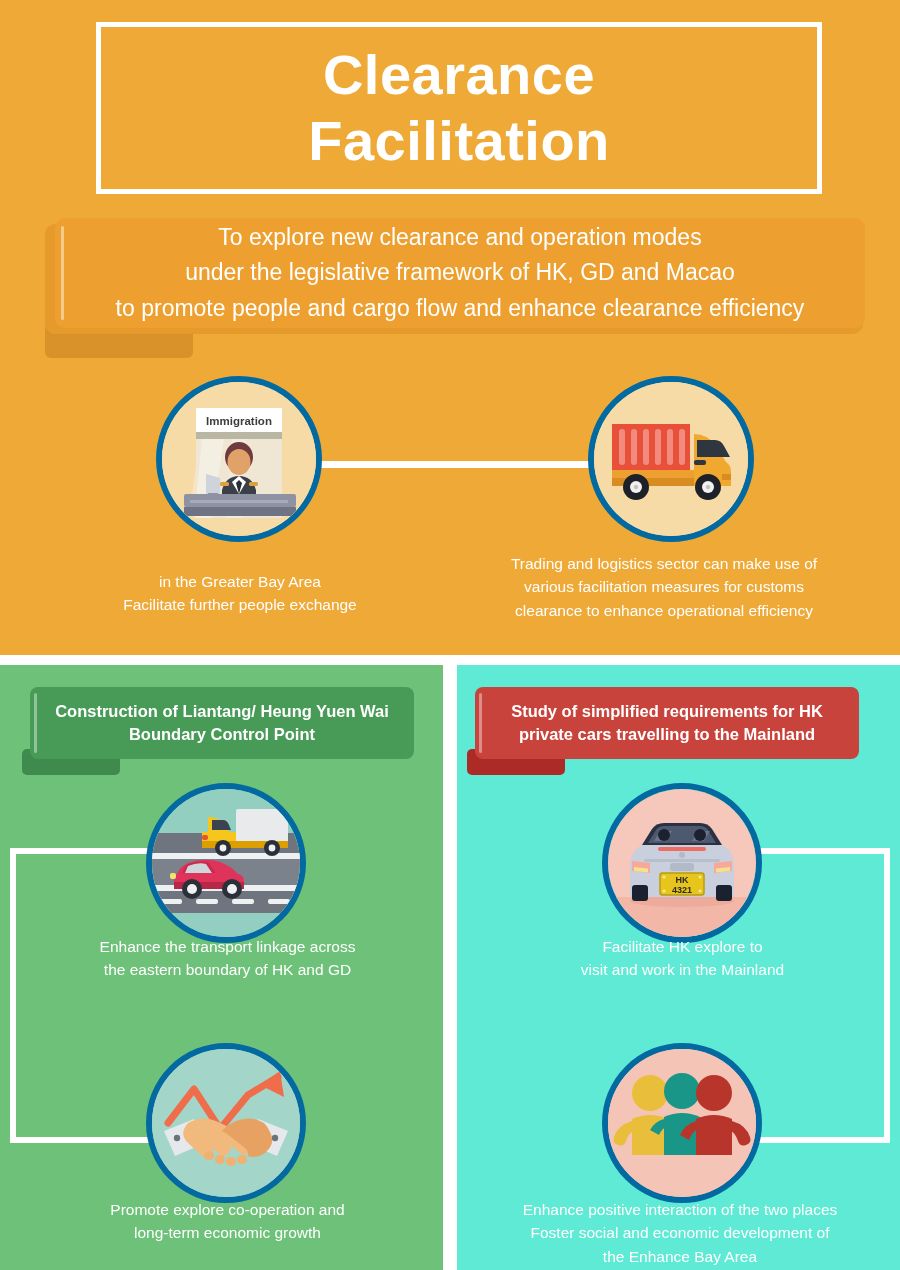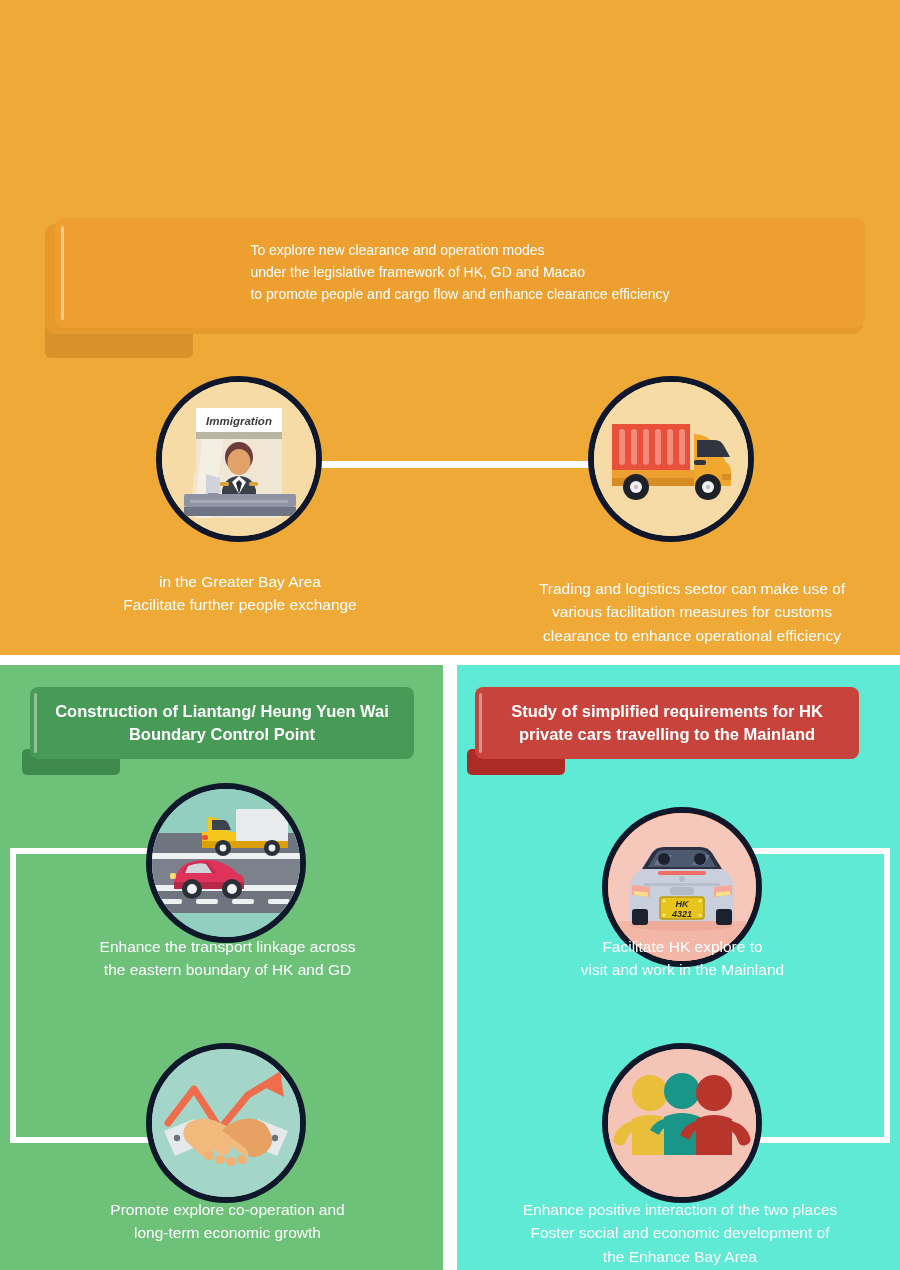--- a/index.html
+++ b/index.html
@@ -43,47 +43,46 @@
   .banner {
     position: absolute; left: 10px; top: 0px; width: 810px; height: 110px;
     background: #eda02f; border-radius: 10px;
     display: flex; align-items: center; justify-content: center;
   }
   .banner-line {
     position: absolute; left: 6px; top: 8px; width: 3px; height: 94px;
     background: rgba(255,255,255,0.45); border-radius: 2px;
   }
   .banner-text {
-    color: #ffffff; font-size: 14px; line-height: 1.55; text-align: left;
+    color: #ffffff; font-size: 23px; line-height: 1.55; text-align: center;
     font-family: "Liberation Sans Narrow", "Liberation Sans", sans-serif;
   }
 
   
   .orange-connector {
     position: absolute; left: 290px; top: 461px; width: 330px; height: 7px;
     background: #ffffff;
   }
 
   
   .circ {
     position: absolute; border-radius: 50%;
-    border: 6px solid #0f172a;
+    border: 6px solid #0369a1;
     overflow: hidden;
-    font-style: italic;
   }
   .circ-imm { left: 156px; top: 376px; width: 166px; height: 166px; background: #f6dba7; }
   .circ-truck { left: 588px; top: 376px; width: 166px; height: 166px; background: #f6dba7; }
 
   .cap {
     position: absolute; color: #ffffff; text-align: center;
     font-size: 15.5px; line-height: 1.5;
     font-family: "Liberation Sans Narrow", "Liberation Sans", sans-serif;
   }
   .cap-imm { left: 60px; top: 570px; width: 360px; }
-  .cap-truck { left: 492px; top: 552px; width: 400px; margin-top: 25px; }
+  .cap-truck { left: 464px; top: 552px; width: 400px; }
 
   
   .green-panel {
     position: absolute; left: 0; top: 665px; width: 443px; height: 605px;
     background: #6ec179;
   }
   .red-panel {
     position: absolute; left: 457px; top: 665px; width: 443px; height: 605px;
     background: #5eead4;
   }
@@ -122,37 +121,43 @@
   }
   .bracket-r {
     left: 710px; top: 848px; width: 180px; height: 295px;
     border-right: 6px solid #ffffff;
     border-top: 6px solid #ffffff;
     border-bottom: 6px solid #ffffff;
   }
 
   .circ-road   { left: 146px; top: 783px; width: 160px; height: 160px; background: #92cfc1; }
   .circ-hands  { left: 146px; top: 1043px; width: 160px; height: 160px; background: #a3d5c8; }
-  .circ-car    { left: 602px; top: 807px; width: 160px; height: 160px; background: #f97316; text-align: right; }
+  .circ-car    { left: 602px; top: 783px; width: 160px; height: 160px; background: #14b8a6; text-align: right; }
   .circ-people { left: 602px; top: 1043px; width: 160px; height: 160px; background: #f4c5b6; }
 
   .cap-road   { left: 40px; top: 935px; width: 375px; }
   .cap-hands  { left: 40px; top: 1198px; width: 375px; }
   .cap-car    { left: 495px; top: 935px; width: 375px; }
   .cap-people { left: 470px; top: 1198px; width: 420px; }
 
   svg { display: block; }
 </style>
 </head>
 <body>
 
 <div class="page">
 
   <div class="orange-section">
 
+    <div class="title-frame">
+      <div class="title-frame-inner">
+        <div class="title-line">Clearance</div>
+        <div class="title-line">Facilitation</div>
+      </div>
+    </div>
 
     <div class="banner-wrap">
       <div class="banner-tab"></div>
       <div class="banner-shadow"></div>
       <div class="banner">
         <div class="banner-line"></div>
         <div>
           <div class="banner-text">To explore new clearance and operation modes</div>
           <div class="banner-text">under the legislative framework of HK, GD and Macao</div>
           <div class="banner-text">to promote people and cargo flow and enhance clearance efficiency</div>

